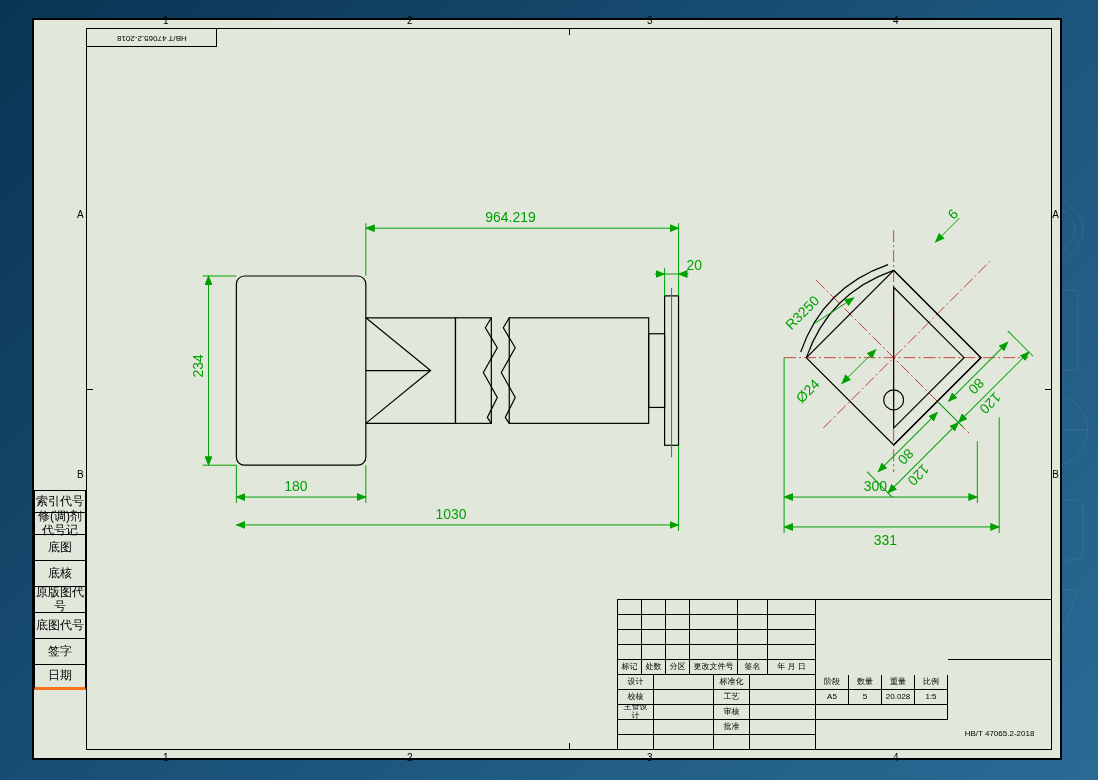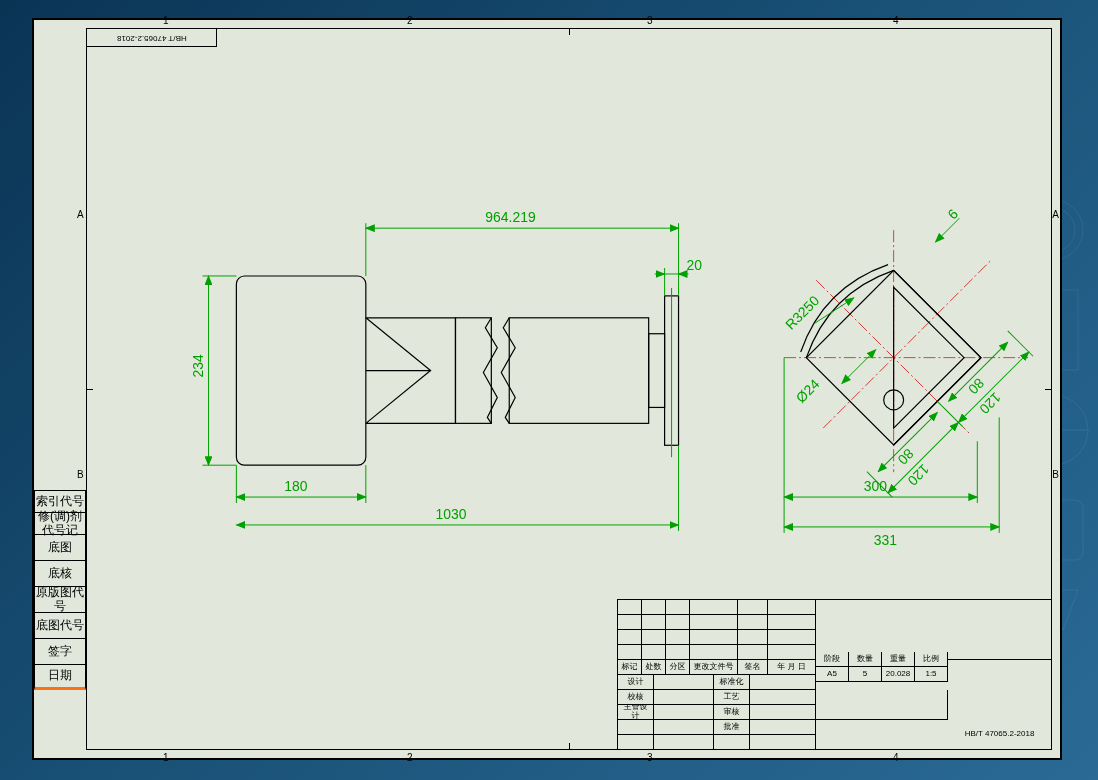--- a/index.html
+++ b/index.html
@@ -306,21 +306,21 @@
           <div class="cell">分区</div>
           <div class="cell">更改文件号</div>
           <div class="cell">签名</div>
           <div class="cell">年 月 日</div>
         </div>
       </div>
 
 
       <div style="position:absolute;left:330px;top:0;width:104px;height:60px" class="cell"></div>
 
-      <div style="position:absolute;left:198px;top:52px;width:132px;height:30px;display:grid;grid-template-columns:repeat(4,1fr);grid-template-rows:15px 15px">
+      <div style="position:absolute;left:198px;top:75px;width:132px;height:30px;display:grid;grid-template-columns:repeat(4,1fr);grid-template-rows:15px 15px">
         <div class="cell">阶段</div>
         <div class="cell">数量</div>
         <div class="cell">重量</div>
         <div class="cell">比例</div>
         <div class="cell">A5</div>
         <div class="cell">5</div>
         <div class="cell">20.028</div>
         <div class="cell">1:5</div>
       </div>
 

